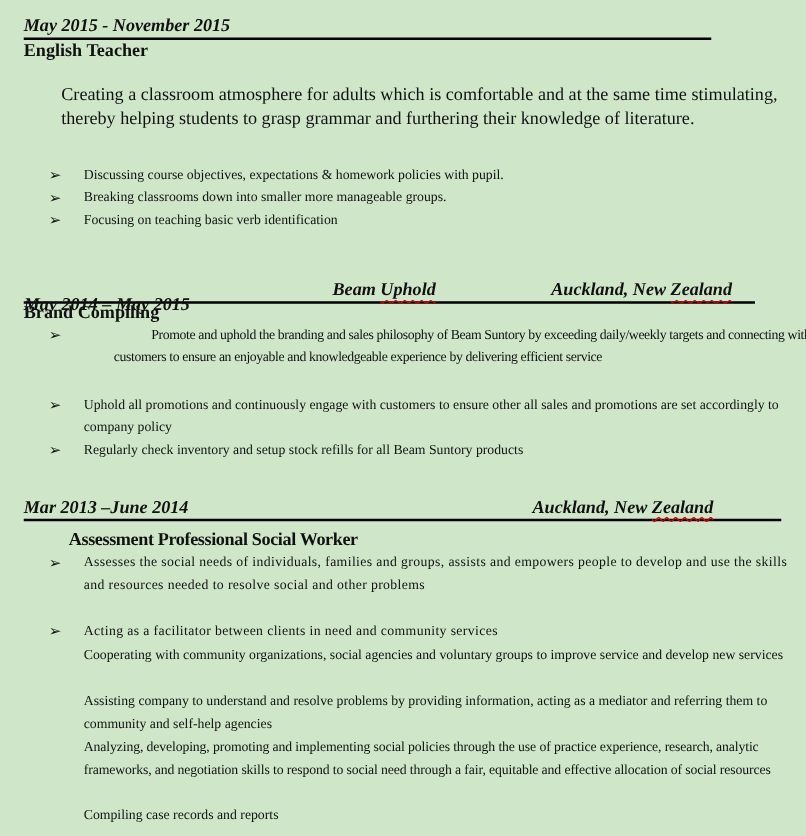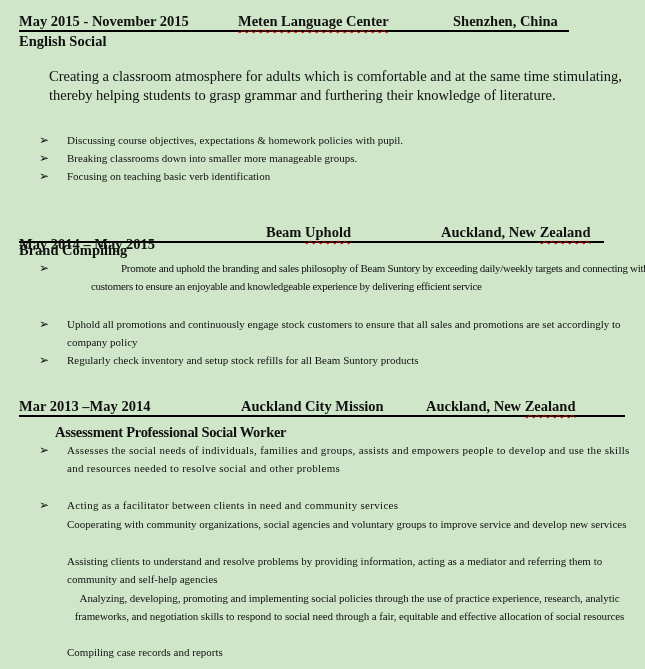--- a/index.html
+++ b/index.html
@@ -19,21 +19,21 @@
     .hdr {
       position: absolute;
       left: 19px;
       height: 18px;
       font-weight: bold;
       font-size: 14.5px;
       line-height: 18px;
       border-bottom: 2px solid #000;
       white-space: nowrap;
     }
-    .hdr span { position: absolute; top: 0; }
+    .hdr span { position: absolute; top: 0; font-style: italic; }
     .title {
       position: absolute;
       left: 19px;
       font-weight: bold;
       font-size: 14.5px;
       line-height: 18px;
       white-space: nowrap;
     }
     .para {
       position: absolute;
@@ -56,56 +56,53 @@
       text-decoration: underline wavy #d00;
       text-decoration-thickness: 1px;
       text-underline-offset: 3px;
     }
   </style>
 </head>
 <body>
 
 <div class="hdr" style="top:12px; width:550px;">
   <span style="left:0;">May 2015 - November 2015</span>
-  <span style="left:219px;"><span class="spell" style="position:static">Meten Language Center</span></span>
-  <span style="left:434px;">Shenzhen, China</span>
 </div>
-<div class="title" style="top:32px;">English Social</div>
+<div class="title" style="top:32px;">English Teacher</div>
 
 <div class="para" style="top:67px; left:49px; width:585px;">Creating a classroom atmosphere for adults which is comfortable and at the same time stimulating, thereby helping students to grasp grammar and furthering their knowledge of literature.</div>
 
 <div class="bullet" style="top:131px;">➢</div>
 <div class="btext" style="top:131px; width:570px;">Discussing course objectives, expectations &amp; homework policies with pupil.</div>
 <div class="bullet" style="top:149px;">➢</div>
 <div class="btext" style="top:149px; width:570px;">Breaking classrooms down into smaller more manageable groups.</div>
 <div class="bullet" style="top:167px;">➢</div>
 <div class="btext" style="top:167px; width:570px;">Focusing on teaching basic verb identification</div>
 
 <div class="hdr" style="top:223px; width:585px;">
   <span style="left:0;margin-top:12px;">May 2014 – May 2015</span>
   <span style="left:247px;">Beam <span class="spell" style="position:static">Uphold</span></span>
   <span style="left:422px;">Auckland, New <span class="spell" style="position:static">Zealand</span></span>
 </div>
 <div class="title" style="top:241px;">Brand Compiling</div>
 
 <div class="bullet" style="top:259px;">➢</div>
 <div class="btext" style="top:259px; width:565px; text-indent:30px; letter-spacing:-0.3px;margin-left:24px;">Promote and uphold the branding and sales philosophy of Beam Suntory by exceeding daily/weekly targets and connecting with customers to ensure an enjoyable and knowledgeable experience by delivering efficient service</div>
 <div class="bullet" style="top:315px;">➢</div>
-<div class="btext" style="top:315px; width:565px;">Uphold all promotions and continuously engage stock customers to ensure that all sales and promotions are set accordingly to company policy</div>
+<div class="btext" style="top:315px; width:565px;">Uphold all promotions and continuously engage with customers to ensure other all sales and promotions are set accordingly to company policy</div>
 <div class="bullet" style="top:351px;">➢</div>
 <div class="btext" style="top:351px; width:570px;">Regularly check inventory and setup stock refills for all Beam Suntory products</div>
 
 <div class="hdr" style="top:397px; width:606px;">
-  <span style="left:0;">Mar 2013 –May 2014</span>
-  <span style="left:222px;">Auckland City Mission</span>
+  <span style="left:0;">Mar 2013 –June 2014</span>
   <span style="left:407px;">Auckland, New <span class="spell" style="position:static">Zealand</span></span>
 </div>
 <div class="title" style="top:423px; letter-spacing:-0.3px;margin-left:36px;">Assessment Professional Social Worker</div>
 
 <div class="bullet" style="top:441px;">➢</div>
 <div class="btext" style="top:441px; width:565px; letter-spacing:0.3px;">Assesses the social needs of individuals, families and groups, assists and empowers people to develop and use the skills and resources needed to resolve social and other problems</div>
 <div class="bullet" style="top:496px;">➢</div>
 <div class="btext" style="top:496px; width:565px; letter-spacing:0.3px;">Acting as a facilitator between clients in need and community services</div>
 
 <div class="btext" style="top:515px; width:560px;">Cooperating with community organizations, social agencies and voluntary groups to improve service and develop new services</div>
-<div class="btext" style="top:552px; width:565px;">Assisting clients to understand and resolve problems by providing information, acting as a mediator and referring them to community and self-help agencies</div>
-<div class="btext" style="top:589px; width:565px; letter-spacing:-0.1px;text-align:center;">Analyzing, developing, promoting and implementing social policies through the use of practice experience, research, analytic frameworks, and negotiation skills to respond to social need through a fair, equitable and effective allocation of social resources</div>
+<div class="btext" style="top:552px; width:565px;">Assisting company to understand and resolve problems by providing information, acting as a mediator and referring them to community and self-help agencies</div>
+<div class="btext" style="top:589px; width:565px; letter-spacing:-0.1px;">Analyzing, developing, promoting and implementing social policies through the use of practice experience, research, analytic frameworks, and negotiation skills to respond to social need through a fair, equitable and effective allocation of social resources</div>
 <div class="btext" style="top:643px; width:560px;">Compiling case records and reports</div>
 
 </body></html>

